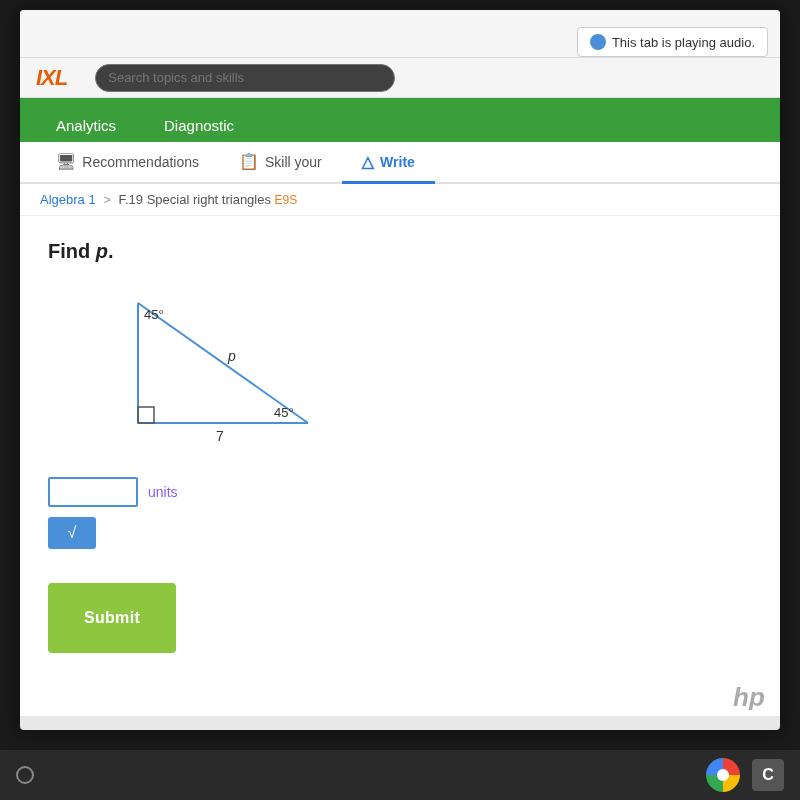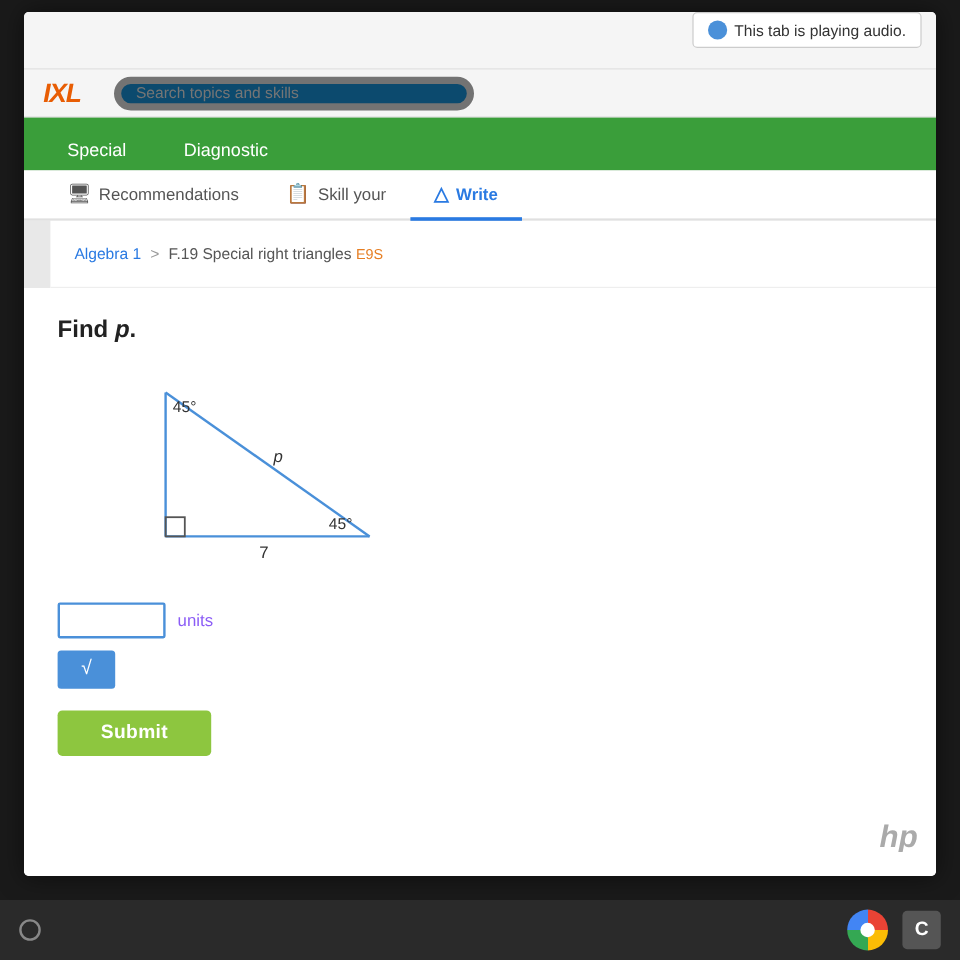--- a/index.html
+++ b/index.html
@@ -19,21 +19,21 @@
       border-radius: 4px;
       overflow: hidden;
       box-shadow: 0 0 20px rgba(0,0,0,0.5);
     }
 
     
     .top-bar {
       background: #f5f5f5;
       height: 48px;
       display: flex;
-      align-items: flex-start;
+      align-items: flex-end;
       justify-content: flex-end;
       padding: 0 12px;
       border-bottom: 1px solid #ddd;
     }
 
     .audio-notification {
       background: white;
       border: 1px solid #ccc;
       border-radius: 4px;
       padding: 6px 12px;
@@ -68,25 +68,25 @@
       font-weight: 900;
       color: #e85d04;
       font-style: italic;
       letter-spacing: -1px;
     }
 
     .search-bar {
       flex: 1;
       max-width: 300px;
       height: 28px;
-      border: 6px solid #737373;
+      border: 1px solid #737373;
       border-radius: 14px;
       padding: 0 12px;
       font-size: 13px;
-      background: #0c4a6e;
+      background: #404040;
       color: #999;
     }
 
     
     .nav-tabs {
       background: #3a9e3a;
       height: 44px;
       display: flex;
       align-items: flex-end;
       padding: 0 16px;
@@ -130,25 +130,24 @@
       font-weight: 600;
     }
 
     .sub-tab-icon {
       font-size: 16px;
     }
 
     
     .breadcrumb {
       background: white;
-      padding: 20px 20px;
+      padding: 8px 20px;
       font-size: 13px;
       color: #555;
       border-bottom: 1px solid #eee;
-      margin-left: 22px;
     }
 
     .breadcrumb a {
       color: #2a7ae2;
       text-decoration: none;
     }
 
     .breadcrumb .sep {
       margin: 0 4px;
       color: #999;
@@ -224,25 +223,26 @@
       border: none;
       border-radius: 3px;
       font-size: 16px;
       cursor: pointer;
       display: flex;
       align-items: center;
       justify-content: center;
     }
 
     .submit-btn {
+      margin-top: 16px;
       background: #8dc63f;
       color: white;
       border: none;
       border-radius: 4px;
-      padding: 10px 36px;
+      padding: 26px 36px;
       font-size: 16px;
       font-weight: 600;
       cursor: pointer;
       letter-spacing: 0.3px;
     }
 
     
     .taskbar {
       position: absolute;
       bottom: 0;
@@ -318,21 +318,21 @@
     </div>
   </div>
 
   <div class="logo-bar">
     <span class="ixl-logo">IXL</span>
     <input class="search-bar" type="text" placeholder="Search topics and skills" style="">
   </div>
 
   <div class="nav-tabs">
     <div class="nav-tab">
-      <span>Special</span>
+      <span>Analytics</span>
     </div>
     <div class="nav-tab">
       <span>Diagnostic</span>
     </div>
   </div>
 
   <div class="sub-tabs">
     <div class="sub-tab">
       <span class="sub-tab-icon">🖥</span>
       <span>Recommendations</span>

